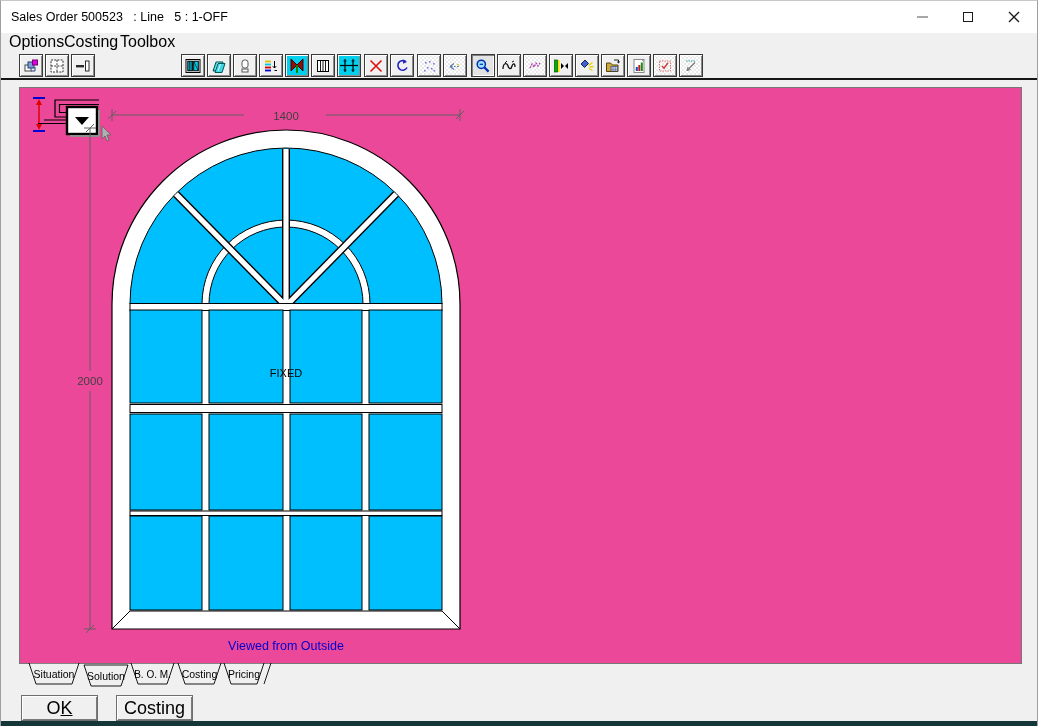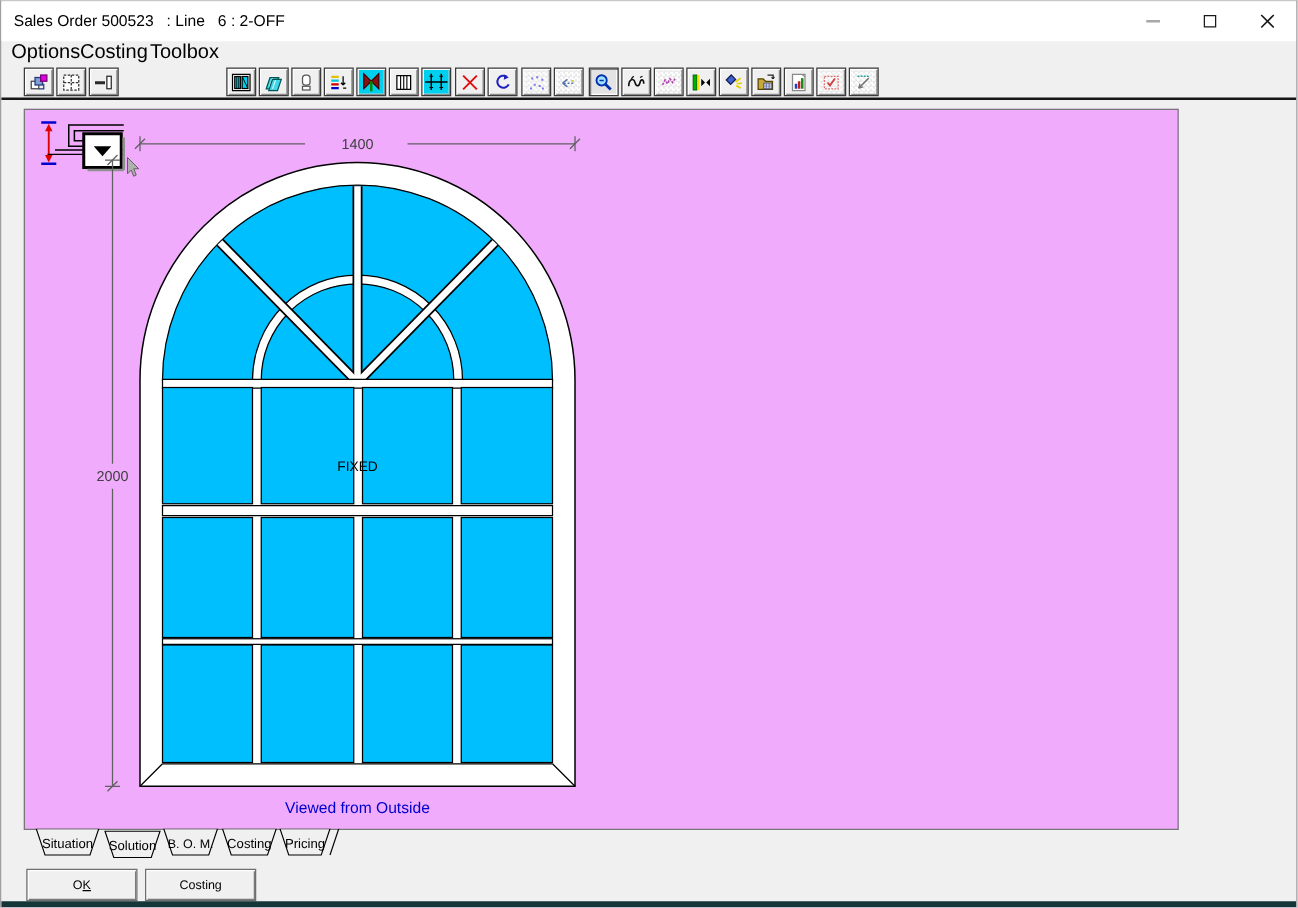--- a/index.html
+++ b/index.html
@@ -32,43 +32,43 @@
   .tb-btn.pressed{
     background:#e3e3e3;
     box-shadow:inset 1px 1px 0 #808080,inset -1px -1px 0 #ffffff;
   }
   .tb-btn.disabled{
     background-image:repeating-conic-gradient(#ffffff 0% 25%,#e9e9e9 0% 50%);
     background-size:4px 4px;
   }
   
   .canvas{
-    position:absolute;left:18px;top:86px;width:924px;height:577px;
-    background:#f0abfc;border:1px solid #777777;
+    position:absolute;left:18px;top:86px;width:1003px;height:577px;
+    background:#ec4899;border:1px solid #777777;
   }
   .canvas svg{position:absolute;left:0;top:0;}
   svg text{font-family:"Liberation Sans","DejaVu Sans",sans-serif;}
   
   .tabs-svg{position:absolute;left:18px;top:662px;}
   
   .action-btn{
-    position:absolute;top:694px;width:89px;height:26px;background:#f0f0f0;
+    position:absolute;top:694px;width:77px;height:26px;background:#f0f0f0;
     border:1px solid #6e6e6e;box-shadow:inset 1px 1px 0 #ffffff,inset -1px -1px 0 #7a7a7a;
-    font-size:10px;font-family:inherit;padding:0;
+    font-size:18px;font-family:inherit;padding:0;
   }
   .accel{text-decoration:underline;}
   .bottom-strip{position:absolute;left:0;bottom:0;width:100%;height:5px;background:#143638;}
 </style>
 </head>
 <body>
 
 <div class="window">
 
   <div class="titlebar">
-    <span class="title">Sales Order 500523   : Line   6 : 2-OFF</span>
+    <span class="title">Sales Order 500523   : Line   5 : 1-OFF</span>
     <div class="controls">
       <div class="ctrl">
         <div class="dash"></div>
       </div>
       <div class="ctrl">
         <div class="sq"></div>
       </div>
       <div class="ctrl">
         <svg width="12" height="12" viewBox="0 0 12 12">
           <path d="M1,1 L11,11 M11,1 L1,11" stroke="#1a1a1a" stroke-width="1.3" fill="none"></path>

